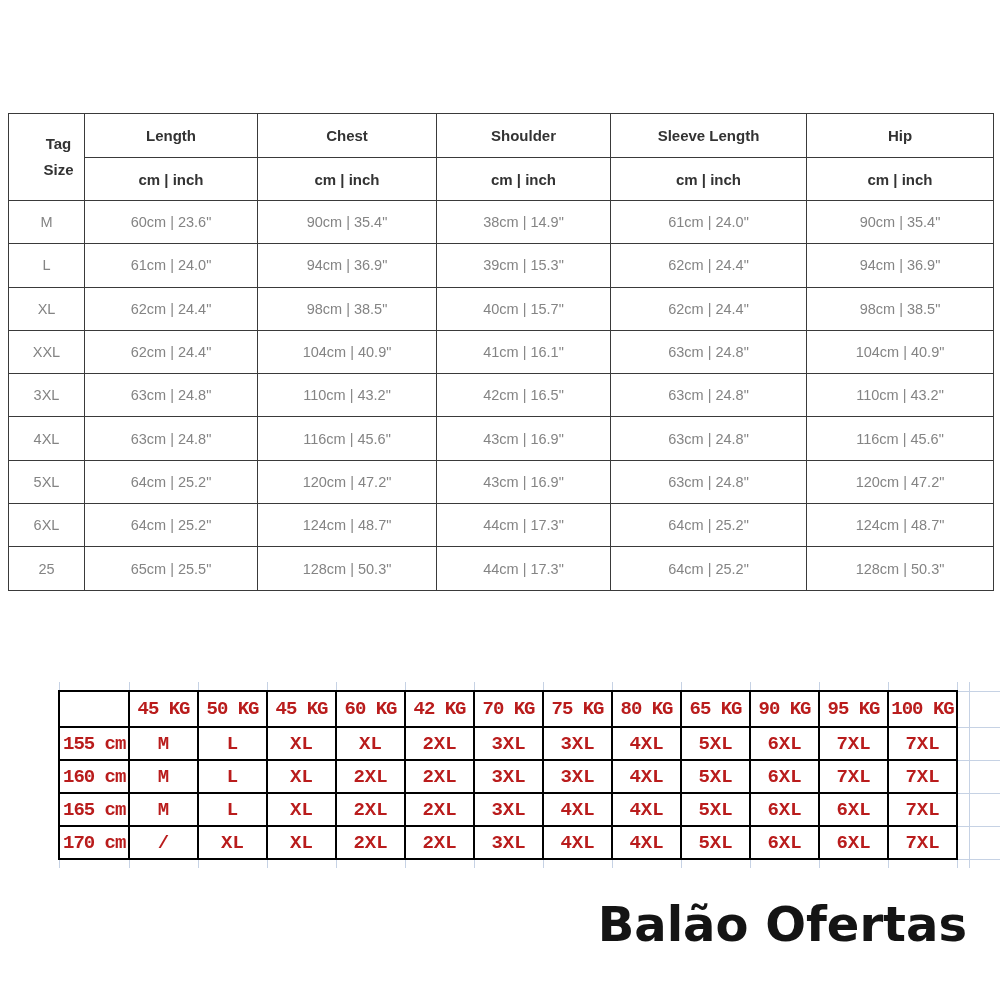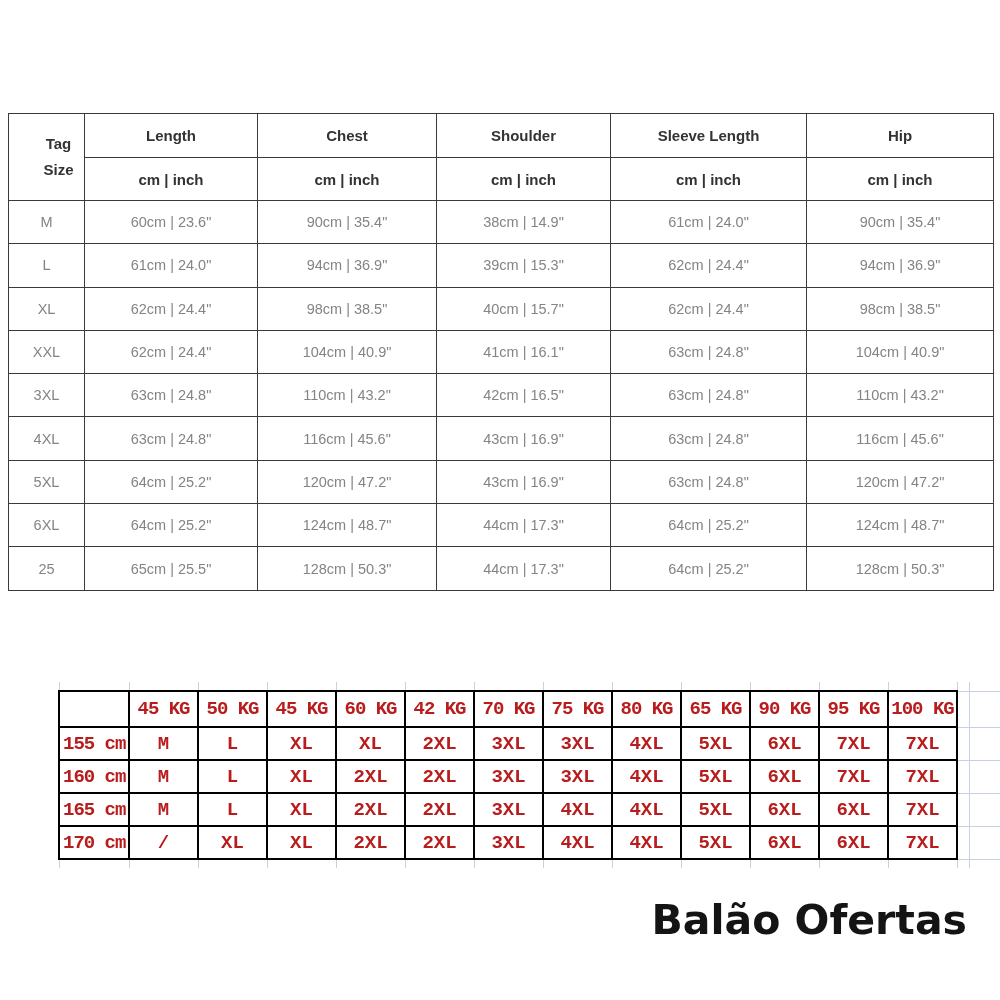--- a/index.html
+++ b/index.html
@@ -24,21 +24,21 @@
   table.t2 tr.wh th{height:34px;font-size:19px;letter-spacing:-1px;}
   table.t2 tbody tr{height:33px;}
   table.t2 tbody th.hlabel{font-size:19px;letter-spacing:-1px;text-align:left;padding-left:3px;}
   table.t2 tbody td{font-size:19px;}
 
   
   .gl{position:absolute;background:#c6d2e4;}
 
   
   .brand{position:absolute;right:33px;top:896px;font-family:"DejaVu Sans",sans-serif;
-        font-weight:600;font-size:41px;color:#141414;letter-spacing:0px;}
+        font-weight:600;font-size:48px;color:#141414;letter-spacing:0px;}
 </style>
 </head>
 <body>
 
 <div class="page">
 
   <table class="t1">
     <colgroup>
       <col style="width:76px">
         <col style="width:173px">

